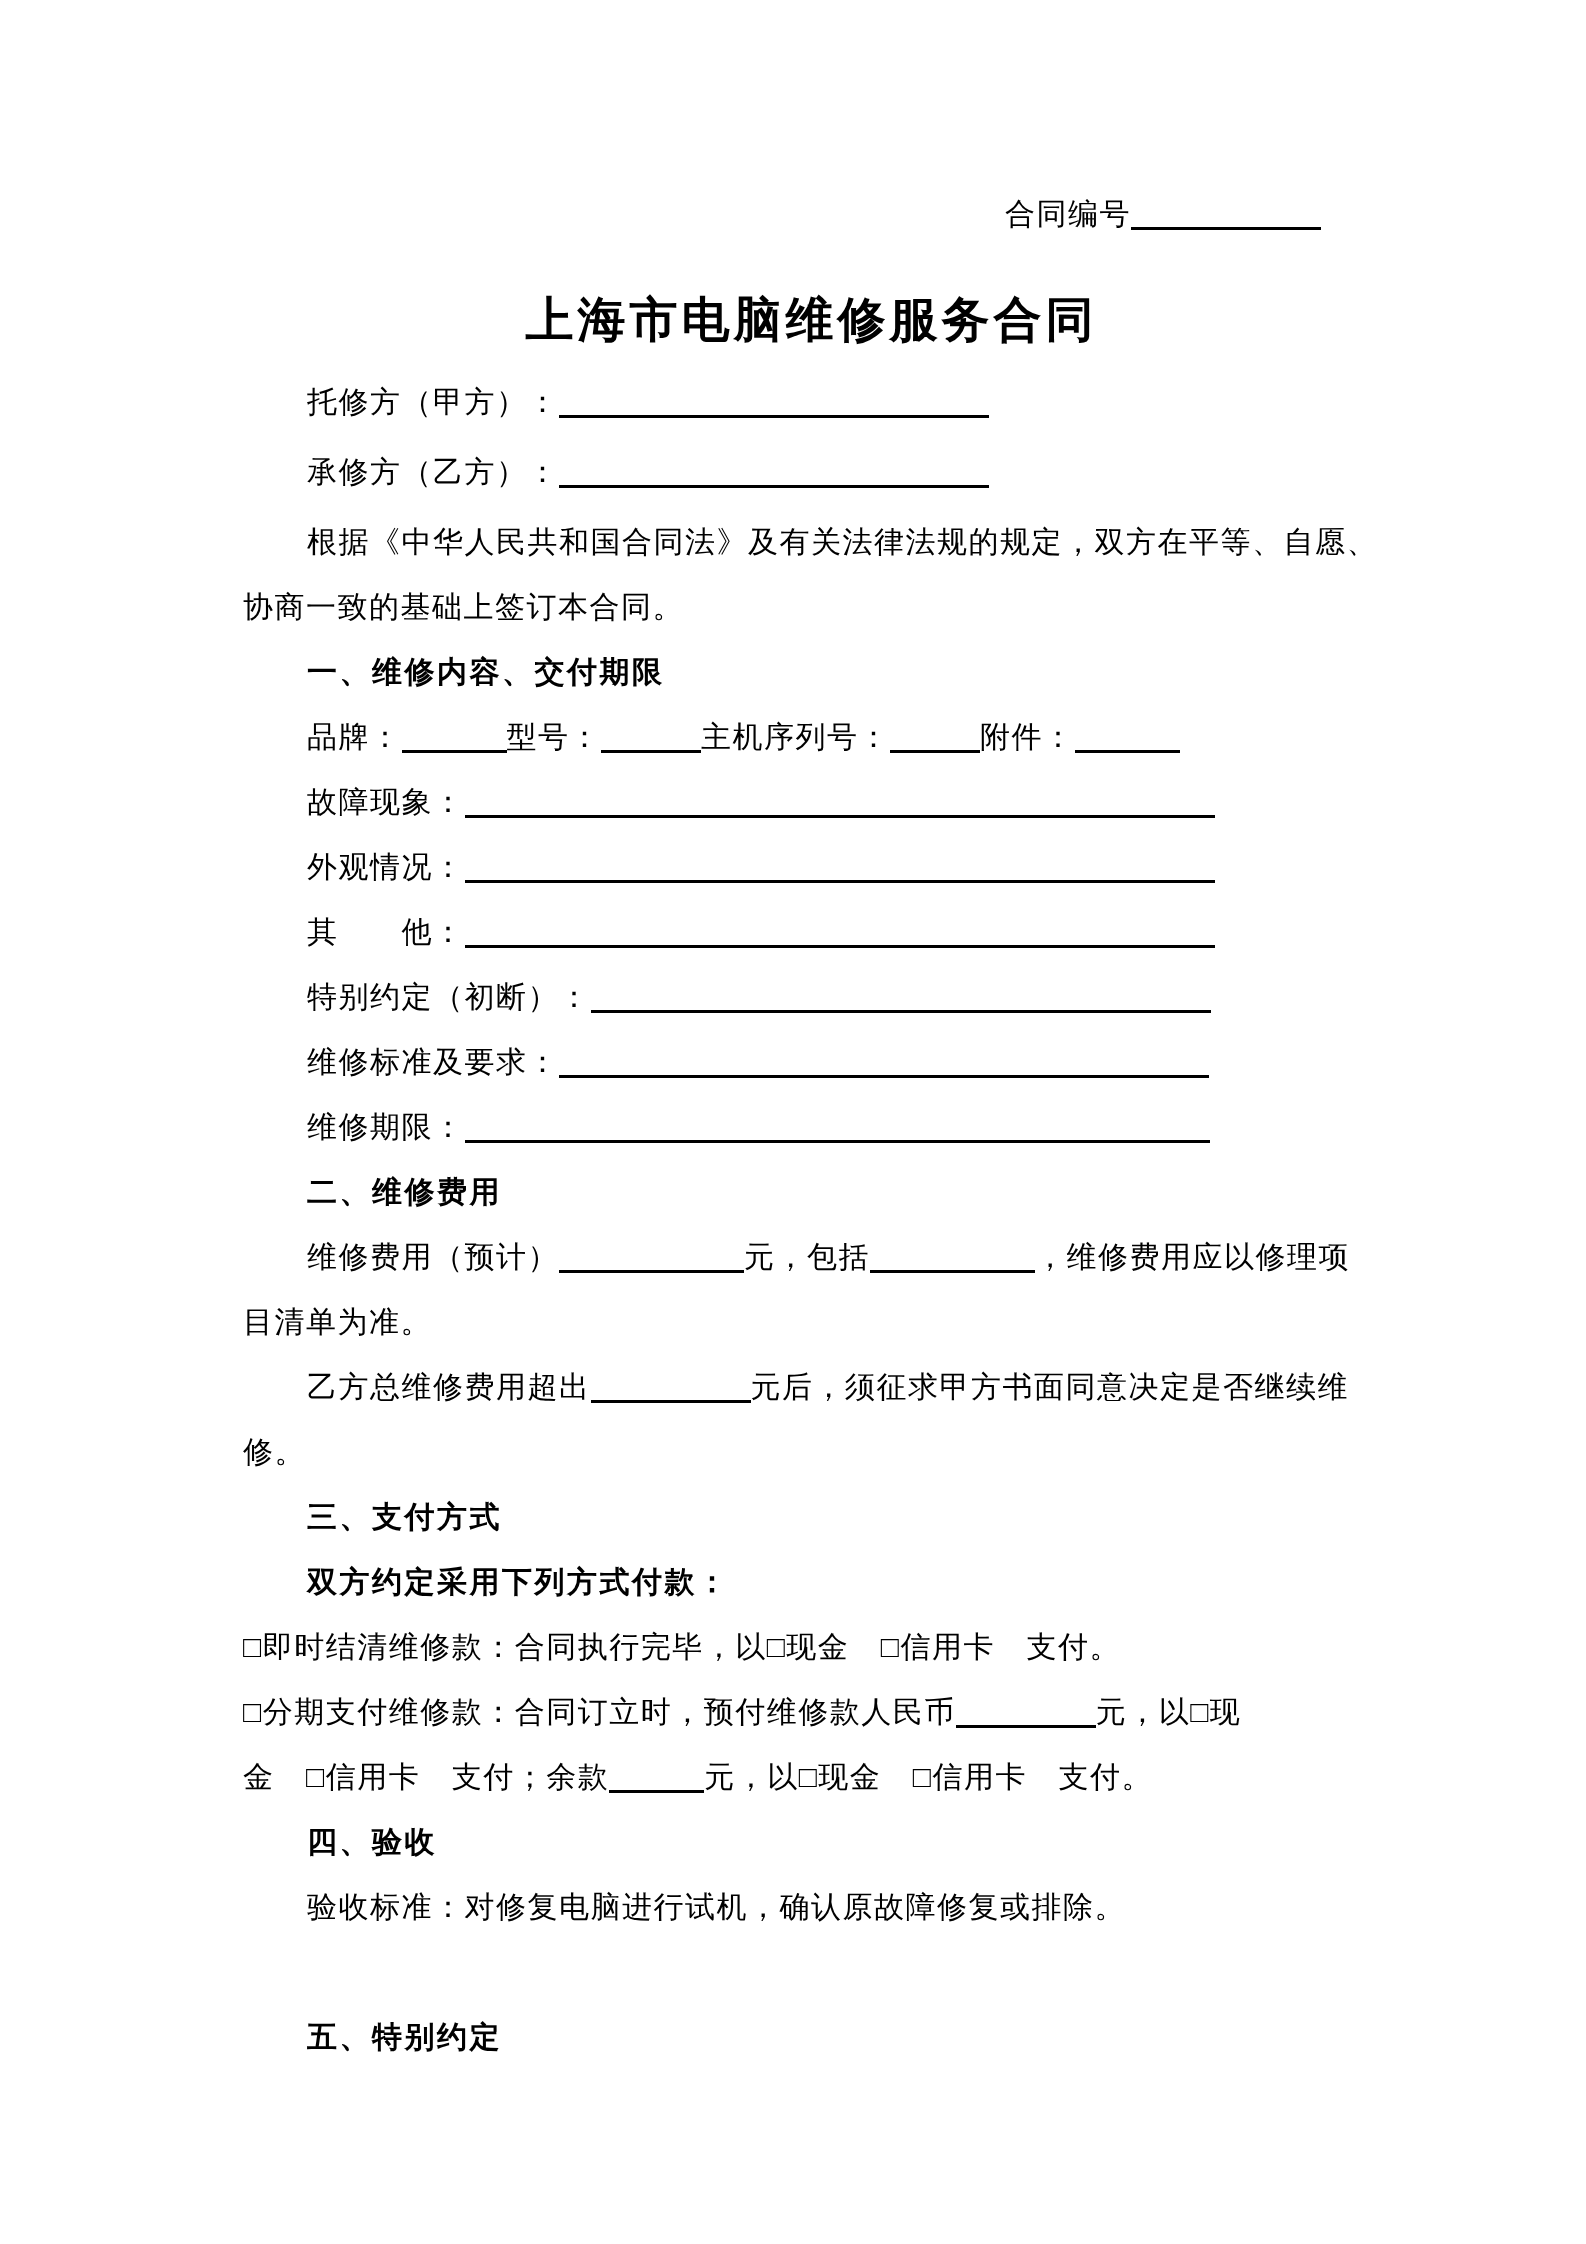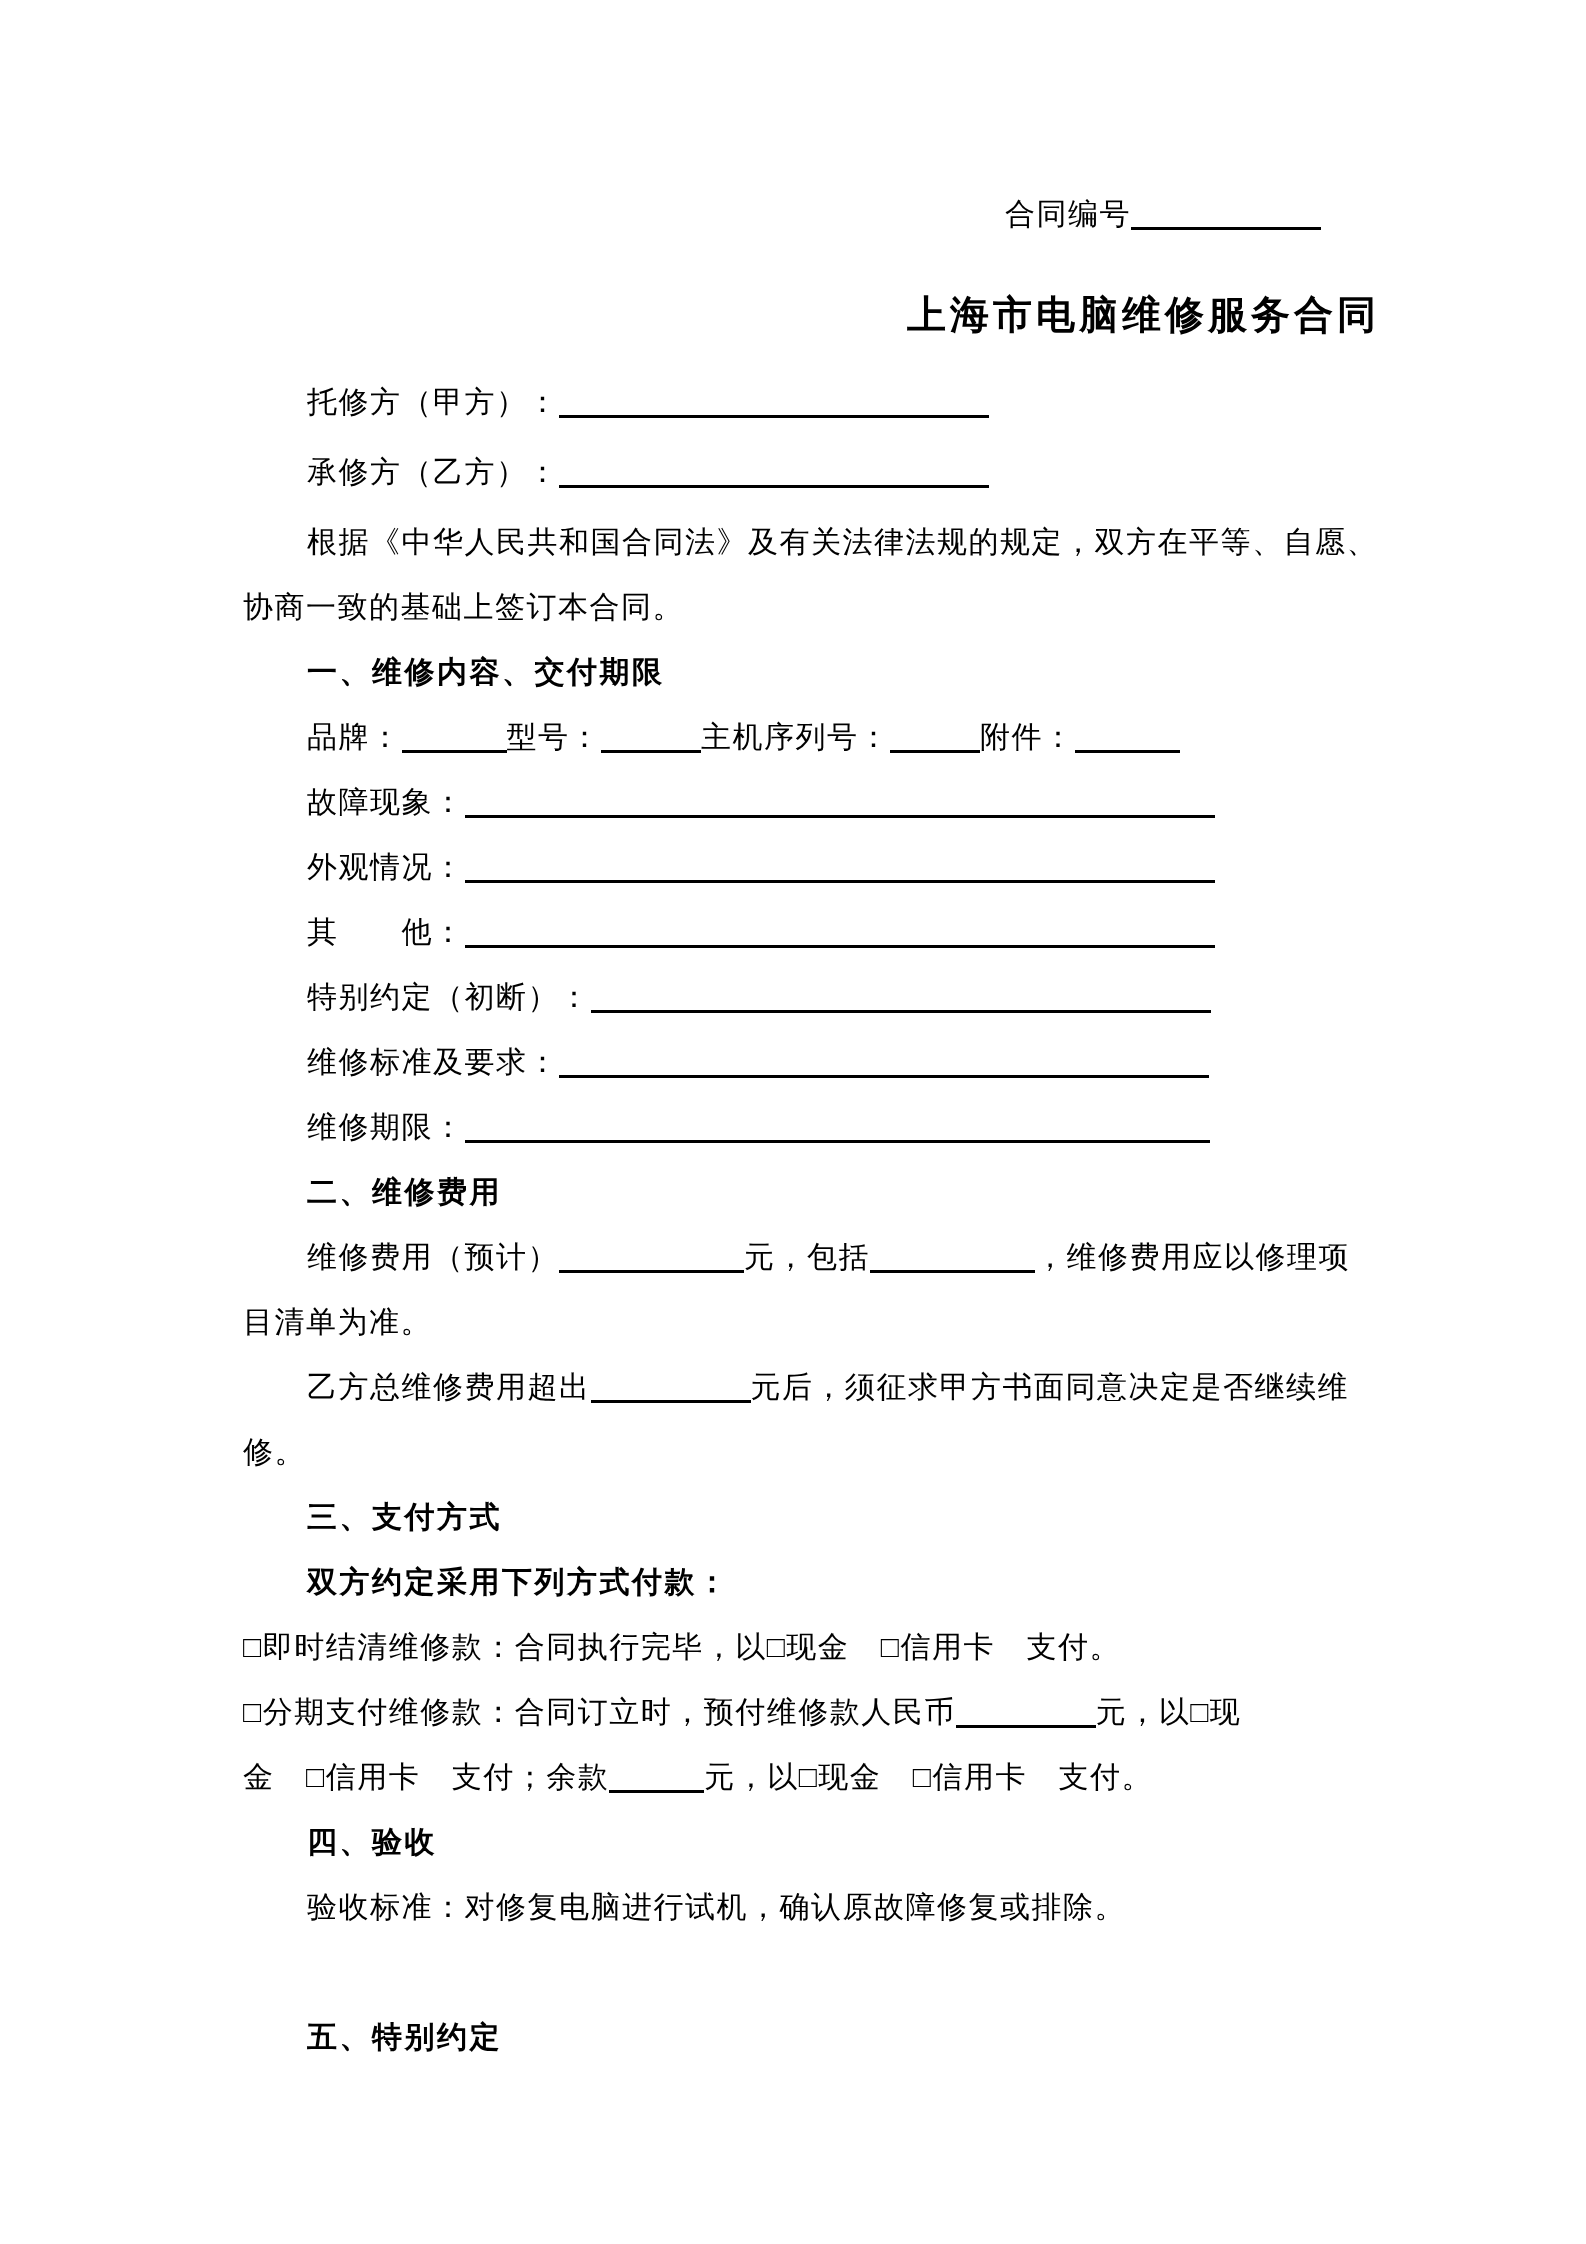--- a/index.html
+++ b/index.html
@@ -23,24 +23,24 @@
   .indent{padding-left:64px;}
   .hd{
     font-family:Liberation Sans, sans-serif;
     font-weight:bold;
     letter-spacing:2.5px;
   }
   .title{
     position:absolute;
     left:243px;top:288px;
     width:1137px;
-    text-align:right;
+    text-align:center;
     font-family:Liberation Serif, serif;
     font-weight:bold;
-    font-size:39px;
+    font-size:48px;
     letter-spacing:4px;
     white-space:nowrap;
   }
   .contract-no{
     position:absolute;
     left:1005px;top:192px;
     white-space:nowrap;
     line-height:44px;
   }
   .blank{

